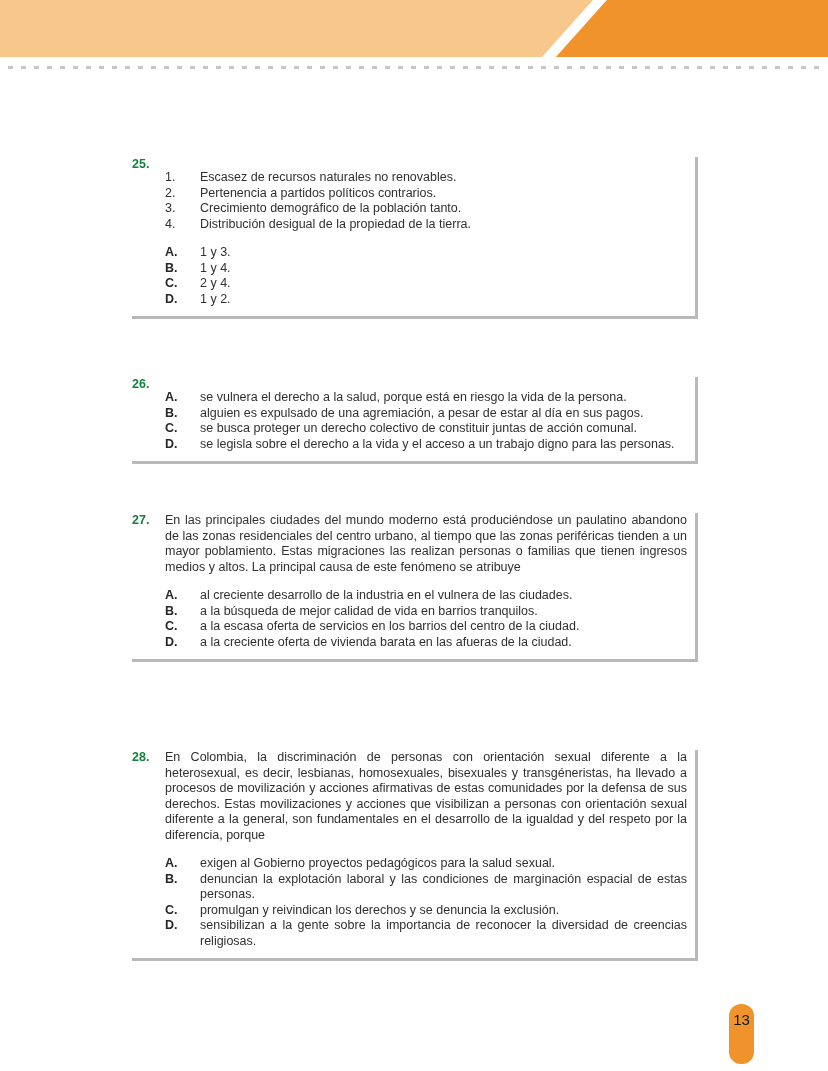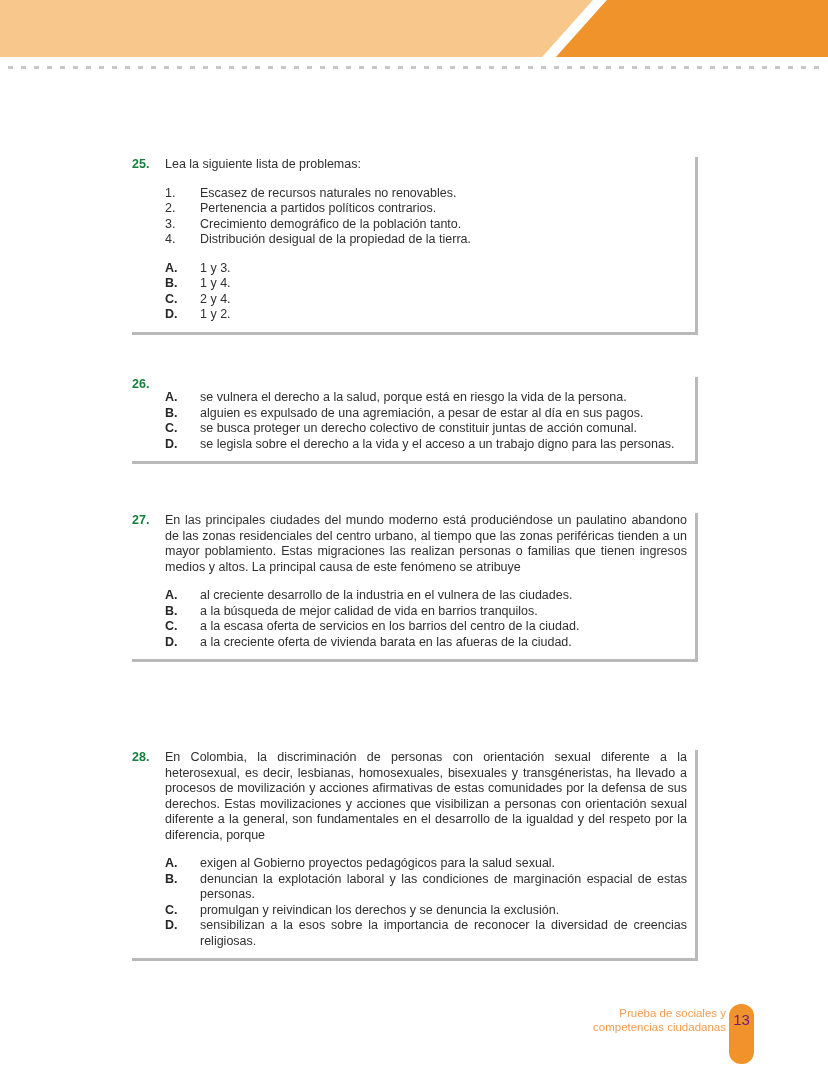--- a/index.html
+++ b/index.html
@@ -57,41 +57,40 @@
     position:absolute; top:1006px; right:102px;
     text-align:right;
     color:#F59C51;
     font-size:11.5px; line-height:14px;
   }
   .page-tab {
     position:absolute; left:729px; top:1004px;
     width:25px; height:60px;
     background:#F0932B;
     border-radius:12px;
-    color:#701a75;
+    color:#0f172a;
     font-size:15px;
     text-align:center;
     padding-top:7px;
   }
 </style>
 </head>
 <body>
 
 <div class="page">
 
   <div class="band"></div>
   <div class="band-white-stripe"></div>
   <div class="band-dark"></div>
   <div class="dashes"></div>
 
   <section class="qbox" id="q25">
     <div class="qrow">
       <span class="qnum">25.</span>
       <div class="qbody">
-        <p class="qtext">Lea la siguiente lista de problemas:</p>
         <div class="sublist">
           <div class="listrow">
             <span class="lnum">1.</span>
             <span class="ltext">Escasez de recursos naturales no renovables.</span>
           </div>
           <div class="listrow">
             <span class="lnum">2.</span>
             <span class="ltext">Pertenencia a partidos políticos contrarios.</span>
           </div>
           <div class="listrow">
@@ -191,28 +190,24 @@
           <div class="optrow">
             <span class="olet">B.</span>
             <span class="otext">denuncian la explotación laboral y las condiciones de marginación espacial de estas personas.</span>
           </div>
           <div class="optrow">
             <span class="olet">C.</span>
             <span class="otext">promulgan y reivindican los derechos y se denuncia la exclusión.</span>
           </div>
           <div class="optrow">
             <span class="olet">D.</span>
-            <span class="otext">sensibilizan a la esos sobre la importancia de reconocer la diversidad de creencias religiosas.</span>
-          </div>
-        </div>
-      </div>
-    </div>
-  </section>
-
-  <div class="footer-label">
-    <div>Prueba de sociales y</div>
-    <div>competencias ciudadanas</div>
-  </div>
+            <span class="otext">sensibilizan a la gente sobre la importancia de reconocer la diversidad de creencias religiosas.</span>
+          </div>
+        </div>
+      </div>
+    </div>
+  </section>
+
   <div class="page-tab">
     <span>13</span>
   </div>
 
 </div>
 
 </body></html>

